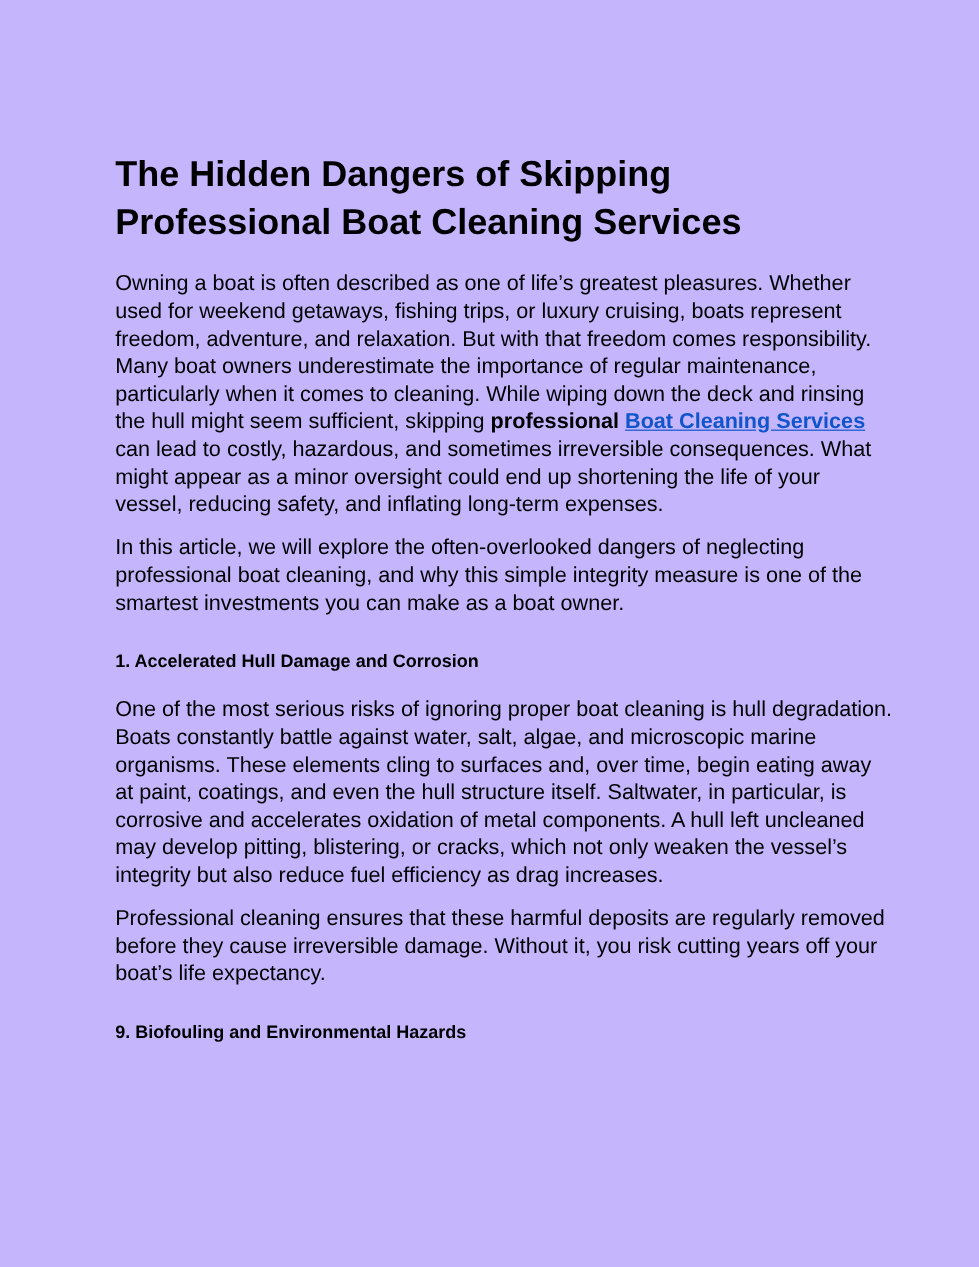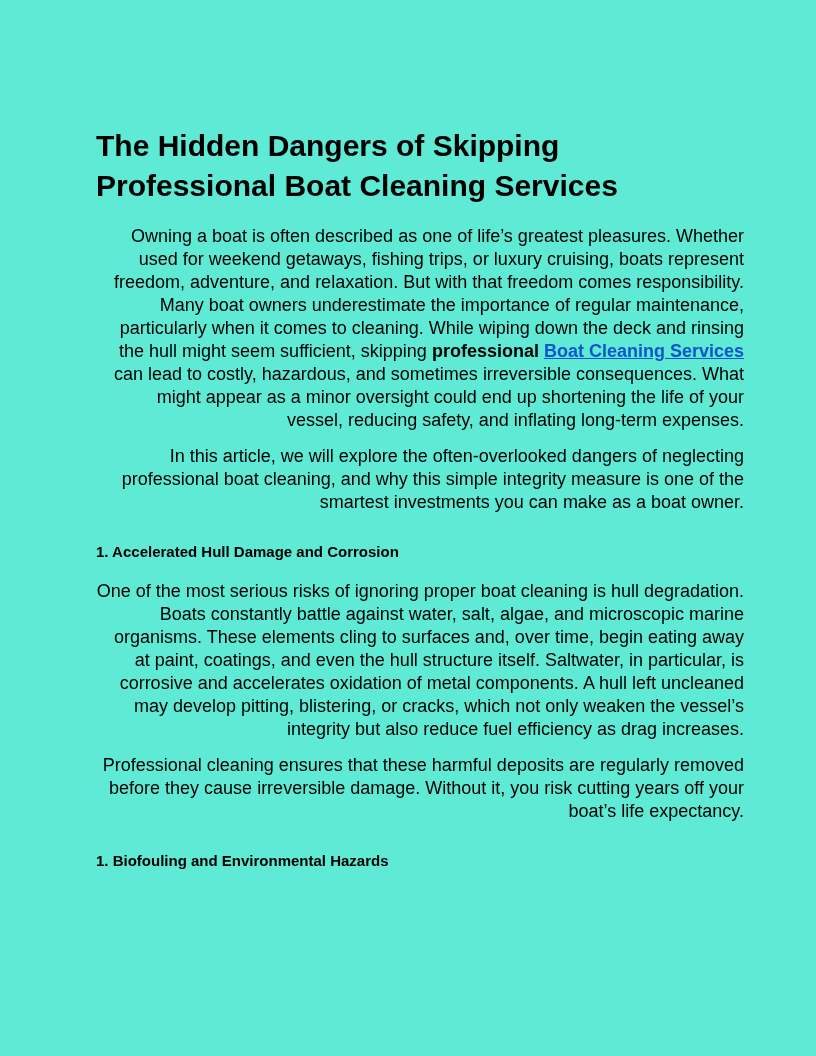--- a/index.html
+++ b/index.html
@@ -5,41 +5,40 @@
   html, body {
     margin: 0;
     padding: 0;
     background: #ffffff;
   }
   .page {
     position: relative;
     width: 816px;
     height: 1056px;
     box-sizing: border-box;
-    background: #5eead4;
+    background: #c4b5fd;
     padding: 96px 72px 96px 96px;
     overflow: hidden;
     font-family: "Liberation Sans", "DejaVu Sans", sans-serif;
     color: #000000;
     -webkit-font-smoothing: antialiased;
   }
   h1.doc-title {
     margin: 30px 0 19px 0;
     font-size: 30px;
     line-height: 40px;
     font-weight: 700;
     color: #000000;
   }
   p.doc-para {
     margin: 0 0 13px 0;
     font-size: 18px;
     line-height: 23px;
     font-weight: 400;
     color: #000000;
-    text-align: right;
   }
   h2.doc-heading {
     margin: 24px 0 14px 0;
     font-size: 15px;
     line-height: 28px;
     font-weight: 700;
     color: #000000;
   }
   .bold-run {
     font-weight: 700;
@@ -61,16 +60,16 @@
   <p class="doc-para"><span>Owning a boat is often described as one of life’s greatest pleasures. Whether used for weekend getaways, fishing trips, or luxury cruising, boats represent freedom, adventure, and relaxation. But with that freedom comes responsibility. Many boat owners underestimate the importance of regular maintenance, particularly when it comes to cleaning. While wiping down the deck and rinsing the hull might seem sufficient, skipping </span><span class="bold-run">professional </span><a class="doc-link">Boat Cleaning Services</a><span> can lead to costly, hazardous, and sometimes irreversible consequences. What might appear as a minor oversight could end up shortening the life of your vessel, reducing safety, and inflating long-term expenses.</span></p>
 
   <p class="doc-para">In this article, we will explore the often-overlooked dangers of neglecting professional boat cleaning, and why this simple integrity measure is one of the smartest investments you can make as a boat owner.</p>
 
   <h2 class="doc-heading">1. Accelerated Hull Damage and Corrosion</h2>
 
   <p class="doc-para">One of the most serious risks of ignoring proper boat cleaning is hull degradation. Boats constantly battle against water, salt, algae, and microscopic marine organisms. These elements cling to surfaces and, over time, begin eating away at paint, coatings, and even the hull structure itself. Saltwater, in particular, is corrosive and accelerates oxidation of metal components. A hull left uncleaned may develop pitting, blistering, or cracks, which not only weaken the vessel’s integrity but also reduce fuel efficiency as drag increases.</p>
 
   <p class="doc-para">Professional cleaning ensures that these harmful deposits are regularly removed before they cause irreversible damage. Without it, you risk cutting years off your boat’s life expectancy.</p>
 
-  <h2 class="doc-heading">1. Biofouling and Environmental Hazards</h2>
+  <h2 class="doc-heading">9. Biofouling and Environmental Hazards</h2>
 
 
 </div>
 
 </body></html>

